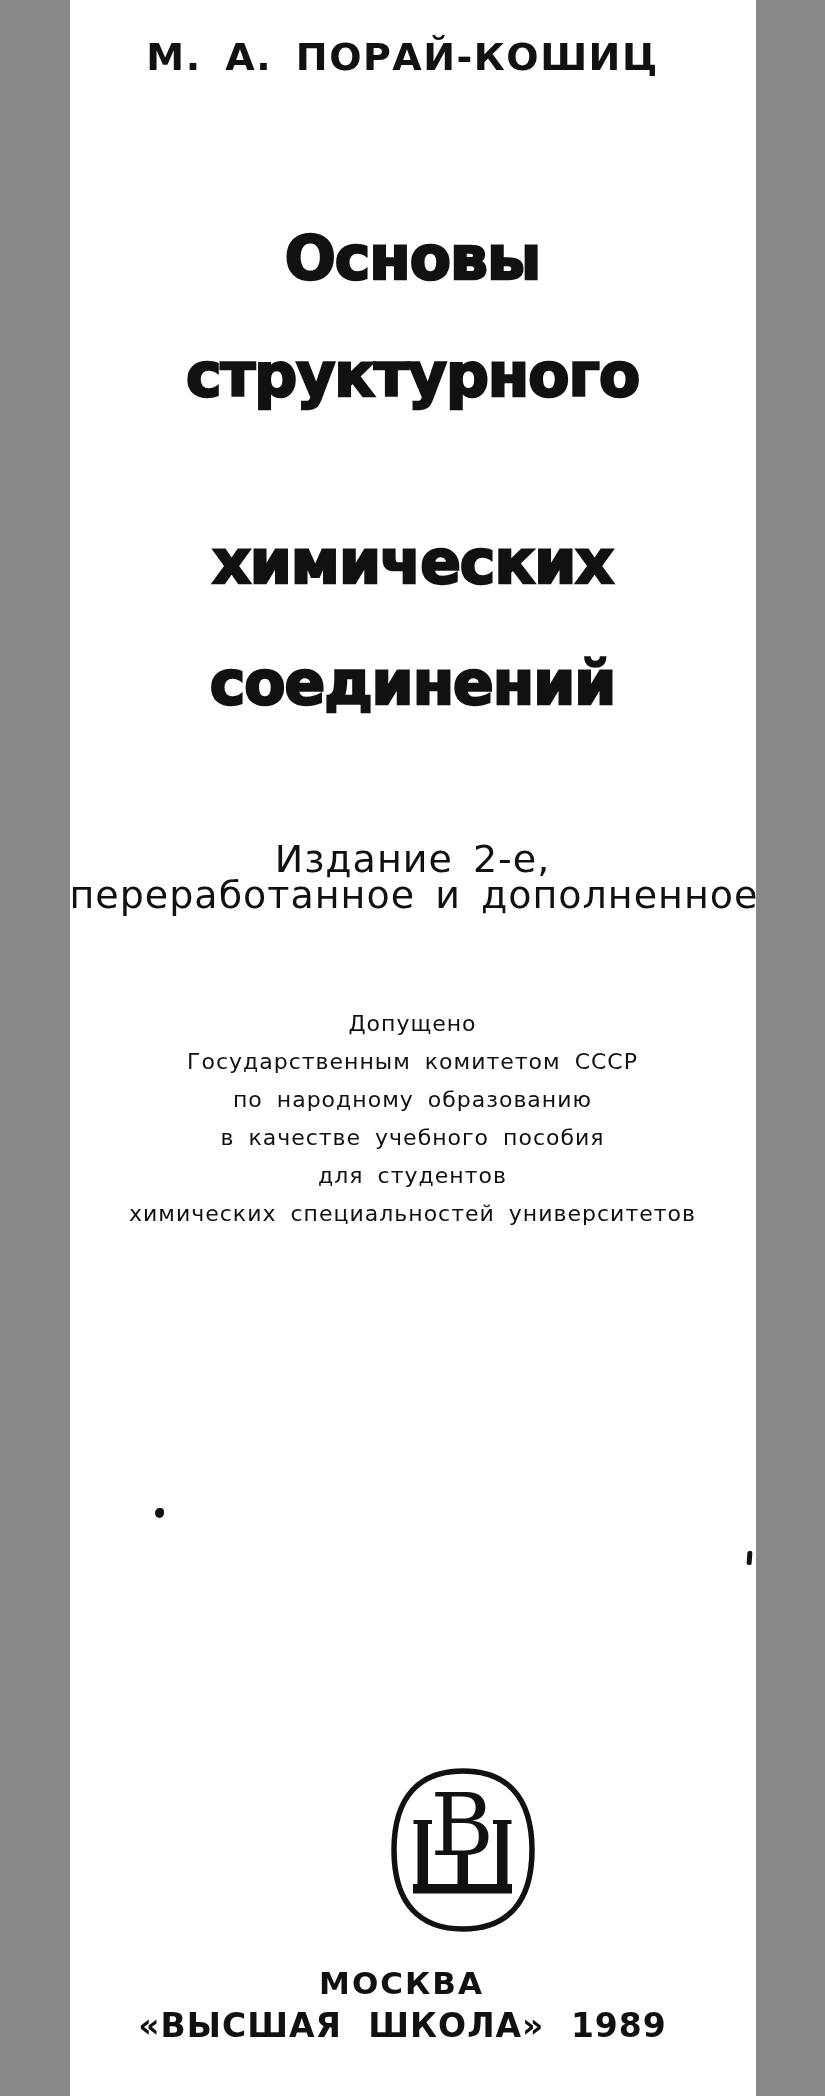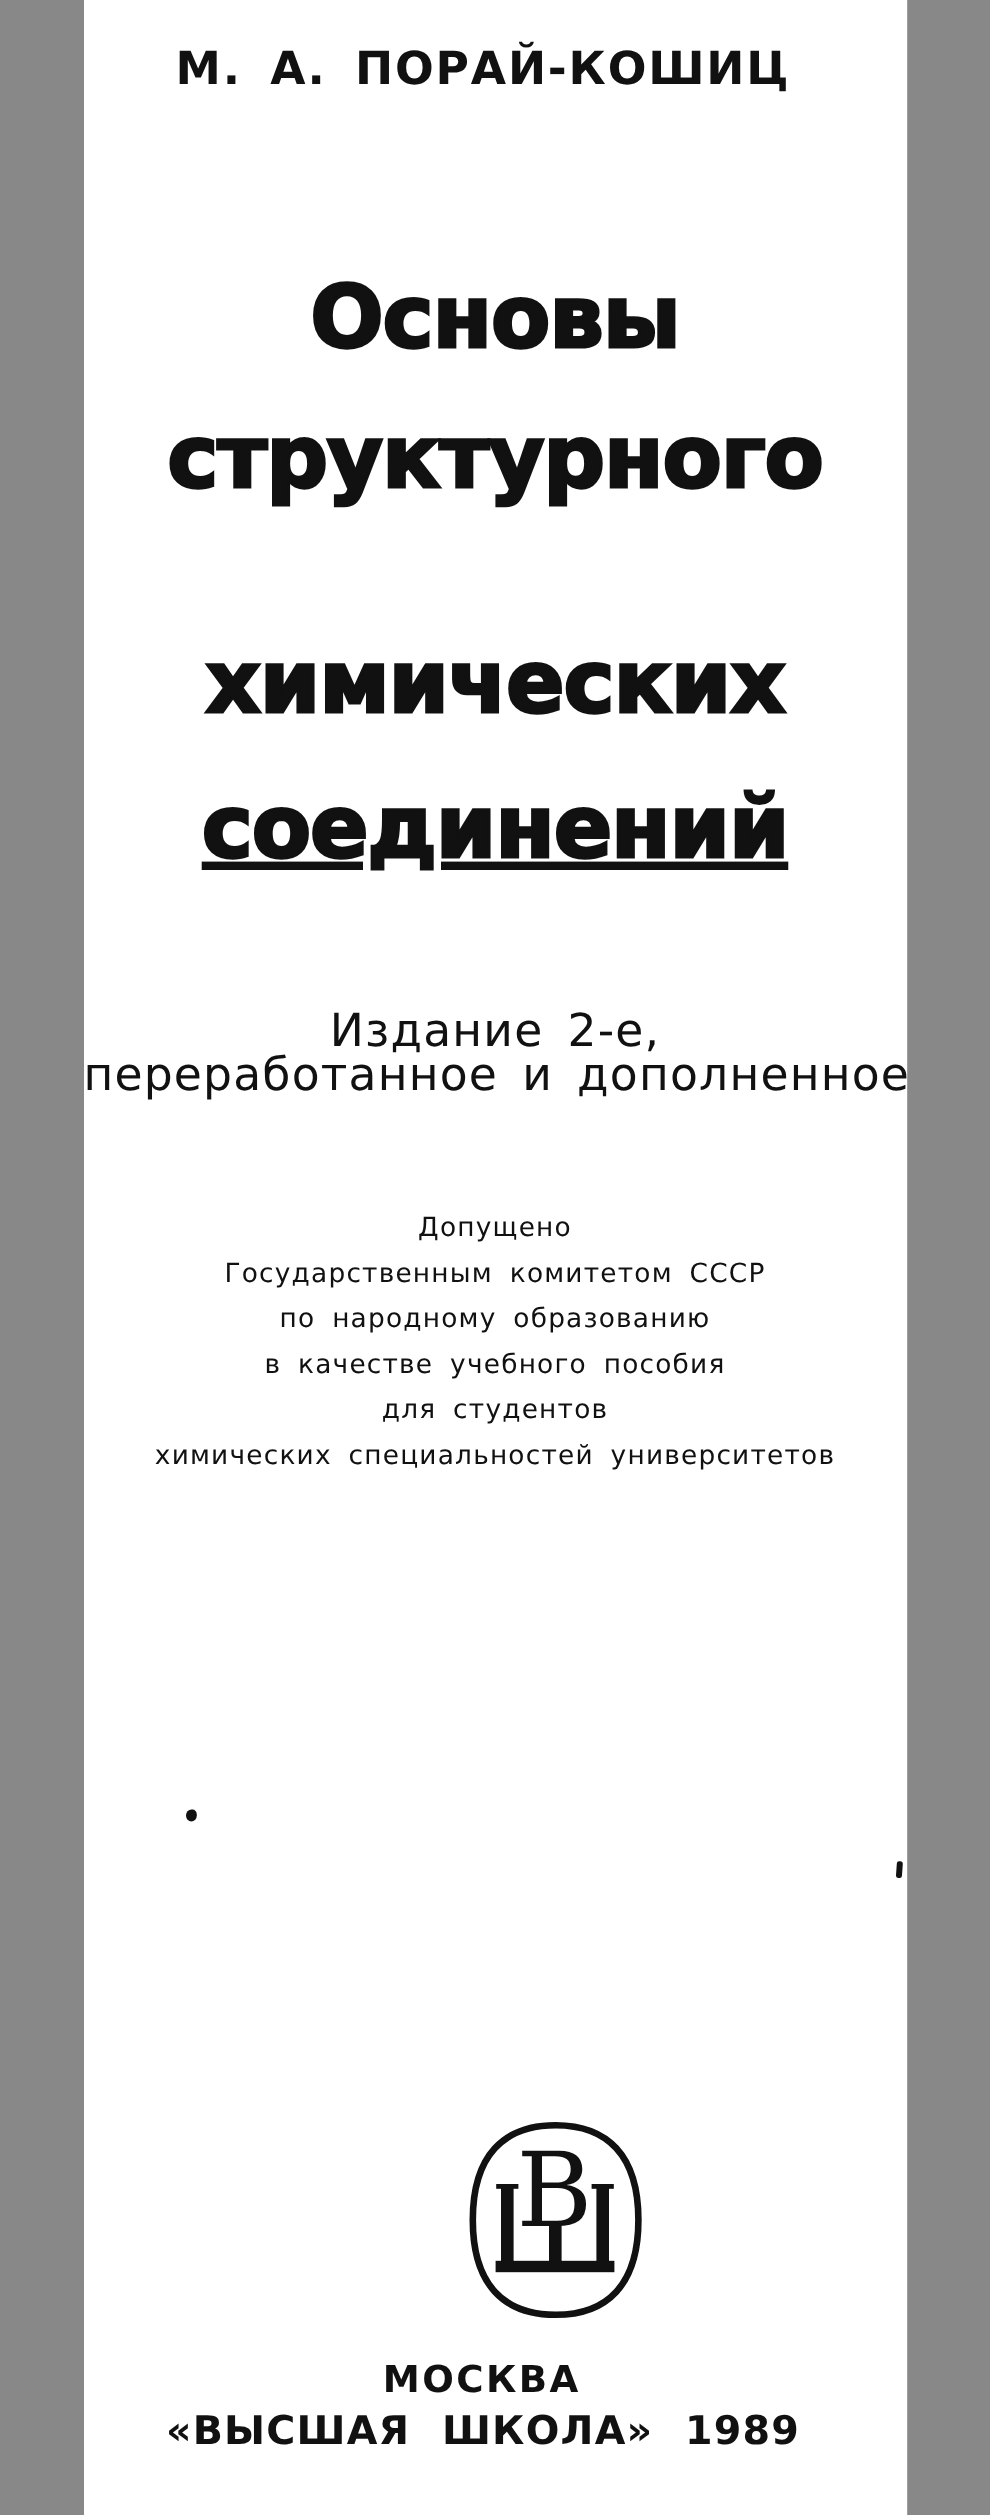--- a/index.html
+++ b/index.html
@@ -16,29 +16,29 @@
     position:absolute;left:0;width:100%;
     text-align:center;line-height:1;white-space:nowrap;
   }
   .author{
     top:38px;
     font-size:38px;font-weight:bold;
     letter-spacing:1.5px;word-spacing:9px;
     transform:translateX(-10px);
   }
   .title{
-    font-size:72px;font-weight:bold;
+    font-size:60px;font-weight:bold;
     letter-spacing:-1px;
     -webkit-text-stroke:2.5px #111;
   }
   .t1{top:228px;}
   .t2{top:345px;text-align:center;}
   .t3{top:451px;}
   .t4{top:532px;}
-  .t5{top:653px;text-decoration:underline;}
+  .t5{top:653px;}
   .edition{
     font-size:38px;font-weight:normal;
     letter-spacing:1px;word-spacing:7px;
   }
   .e1{top:840px;}
   .e2{top:876px;text-align:center;}
   .approval{
     position:absolute;left:0;top:1005px;width:100%;
     text-align:center;
     font-size:22px;line-height:38px;

